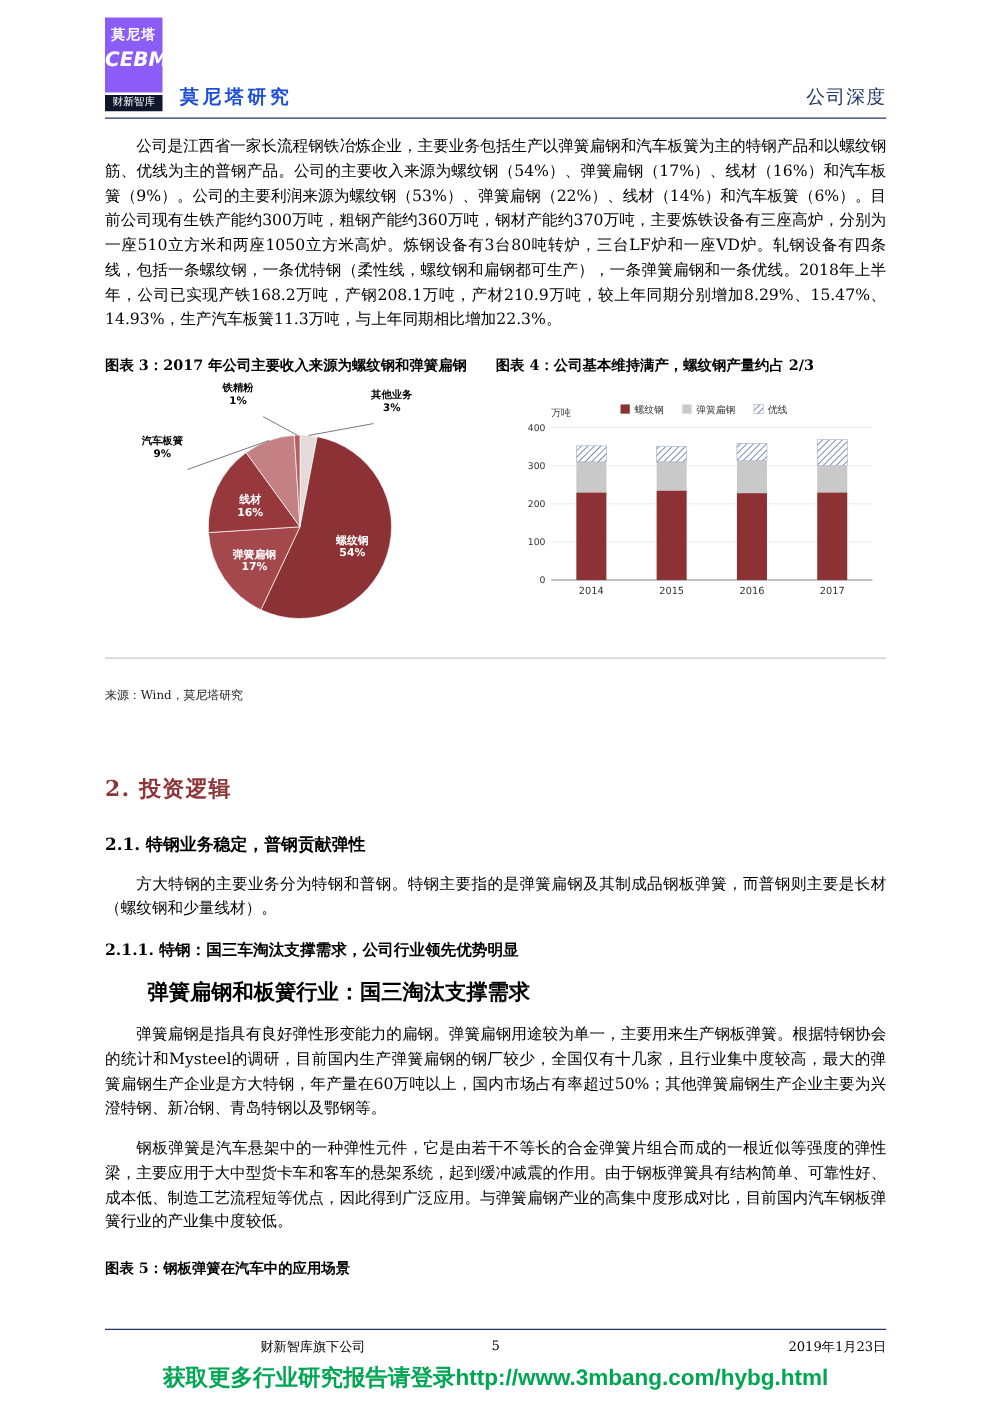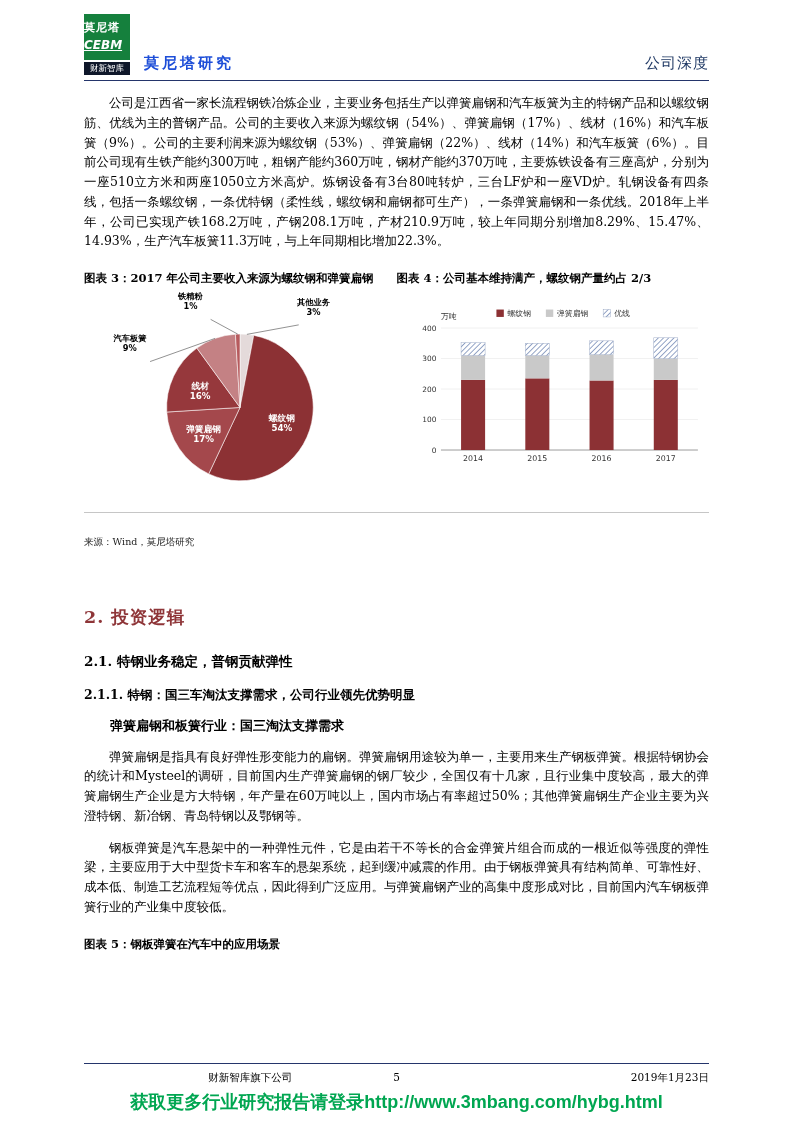--- a/index.html
+++ b/index.html
@@ -7,23 +7,23 @@
   .page {
     width:793px; height:1122px; background:#fff; position:relative;
     font-family:"DejaVu Serif","Liberation Serif",serif; color:#000;
     margin:0 auto; overflow:hidden;
   }
   .content { padding:8px 84px 0 84px; }
 
   
   .header { display:flex; align-items:flex-end; padding-top:6px; }
   .logo { width:46px; }
-  .logo-top { background:#15803d; color:#fff; width:46px; height:46px; padding-top:6px; }
+  .logo-top { background:#8b5cf6; color:#fff; width:46px; height:60px; text-align:center; padding-top:6px; }
   .logo-cn { font-size:11px; font-weight:bold; letter-spacing:1px; font-family:"DejaVu Sans","Liberation Sans",sans-serif; }
-  .logo-en { font-size:12px; font-weight:bold; font-style:italic; margin-top:3px; font-family:"DejaVu Sans","Liberation Sans",sans-serif;text-decoration:underline; }
+  .logo-en { font-size:16px; font-weight:bold; font-style:italic; margin-top:3px; font-family:"DejaVu Sans","Liberation Sans",sans-serif; }
   .logo-bottom { background:#0f172a; color:#fff; width:46px; height:13px; line-height:13px; font-size:8.5px; text-align:center; margin-top:2px; font-family:"DejaVu Sans","Liberation Sans",sans-serif; }
   .header-title { margin-left:14px; color:#1d4ed8; font-size:15px; font-weight:bold; letter-spacing:3px; padding-bottom:2px; }
   .header-category { margin-left:auto; color:#1F3864; font-size:15px; letter-spacing:1px; padding-bottom:2px; }
   .header-rule { border-bottom:1.5px solid #24356B; margin-top:5px; }
 
   
   .body-para { margin-top:12px; font-size:12.5px; line-height:1.58; text-align:justify; text-indent:2em; }
   .intro { }
 
   
@@ -33,21 +33,21 @@
   .charts { display:flex; align-items:flex-start; margin-top:4px; }
   #pie-svg { width:312px; flex:0 0 312px; display:block; }
   #bar-svg { width:305px; display:block; margin-left:8px; margin-top:14px; }
   svg text { font-family:"DejaVu Sans","Liberation Sans",sans-serif; }
   .source { margin-top:6px; border-top:1px solid #c6c6c6; padding-top:23px; font-size:9.5px; color:#222; }
 
   
   .sec2 { margin-top:56px; color:#8E3538; font-size:17.5px; font-weight:bold; letter-spacing:1px; }
   .sec21 { margin-top:24px; font-size:13.5px; font-weight:bold; }
   .sec211 { margin-top:16px; font-size:12.5px; font-weight:bold; }
-  .subhead { margin-top:13px; font-size:13px; font-weight:bold; text-indent:2em; }
+  .subhead { margin-top:13px; font-size:17px; font-weight:bold; text-indent:2em; }
 
   
   .footer { position:absolute; left:84px; right:84px; top:1063px; border-top:1.2px solid #24356B;
             padding-top:7px; display:flex; font-size:10.5px; }
   .f-left { flex:1; text-align:right; }
   .f-center { flex:1; text-align:center; }
   .f-right { flex:1; text-align:right; }
   .promo { position:absolute; left:0; right:0; bottom:8px; text-align:center; color:#00A651;
            font-weight:bold; font-size:18px; font-family:"Liberation Sans","DejaVu Sans",sans-serif;
            text-decoration:none; cursor:pointer; }
@@ -136,20 +136,21 @@
           <rect x="270.25" y="59" width="26" height="23.10000000000001" fill="#C9C9C9" stroke="none" stroke-width="0.5"></rect>
           <rect x="270.25" y="36.55999999999999" width="26" height="22.440000000000012" fill="url(#hatch)" stroke="#9aa8c4" stroke-width="0.5"></rect>
           <text x="283.25" y="170" text-anchor="middle" font-size="8.5" fill="#333">2017</text>
         </svg>
     </div>
 
     <div class="source">来源：Wind，莫尼塔研究</div>
 
     <h2 class="sec2">2. 投资逻辑</h2>
     <h3 class="sec21">2.1. 特钢业务稳定，普钢贡献弹性</h3>
+    <p class="body-para">方大特钢的主要业务分为特钢和普钢。特钢主要指的是弹簧扁钢及其制成品钢板弹簧，而普钢则主要是长材（螺纹钢和少量线材）。</p>
     <h4 class="sec211">2.1.1. 特钢：国三车淘汰支撑需求，公司行业领先优势明显</h4>
     <p class="subhead">弹簧扁钢和板簧行业：国三淘汰支撑需求</p>
     <p class="body-para">弹簧扁钢是指具有良好弹性形变能力的扁钢。弹簧扁钢用途较为单一，主要用来生产钢板弹簧。根据特钢协会的统计和Mysteel的调研，目前国内生产弹簧扁钢的钢厂较少，全国仅有十几家，且行业集中度较高，最大的弹簧扁钢生产企业是方大特钢，年产量在60万吨以上，国内市场占有率超过50%；其他弹簧扁钢生产企业主要为兴澄特钢、新冶钢、青岛特钢以及鄂钢等。</p>
     <p class="body-para">钢板弹簧是汽车悬架中的一种弹性元件，它是由若干不等长的合金弹簧片组合而成的一根近似等强度的弹性梁，主要应用于大中型货卡车和客车的悬架系统，起到缓冲减震的作用。由于钢板弹簧具有结构简单、可靠性好、成本低、制造工艺流程短等优点，因此得到广泛应用。与弹簧扁钢产业的高集中度形成对比，目前国内汽车钢板弹簧行业的产业集中度较低。</p>
 
     <div class="fig-title fig5">图表 5：钢板弹簧在汽车中的应用场景</div>
   </div>
 
   <div class="footer">
     <span class="f-left">财新智库旗下公司</span>

